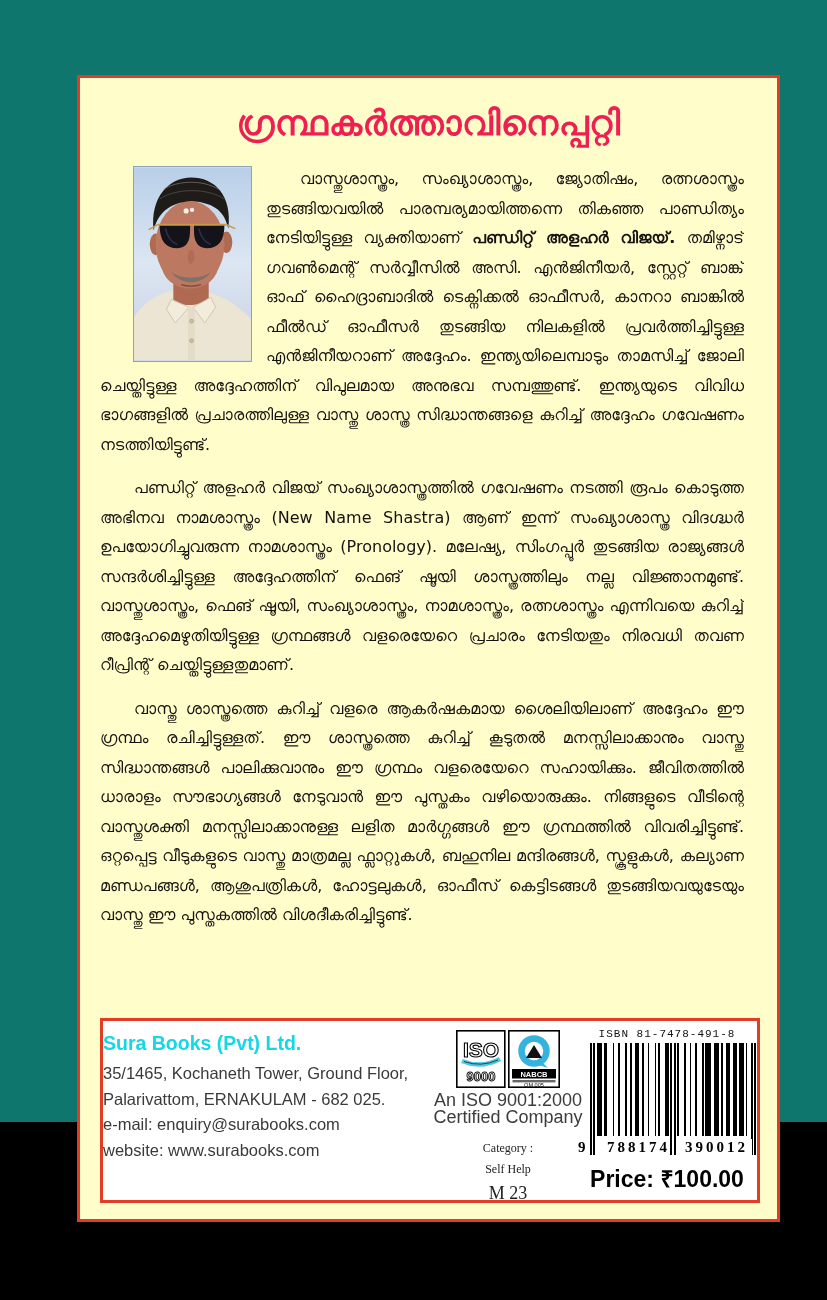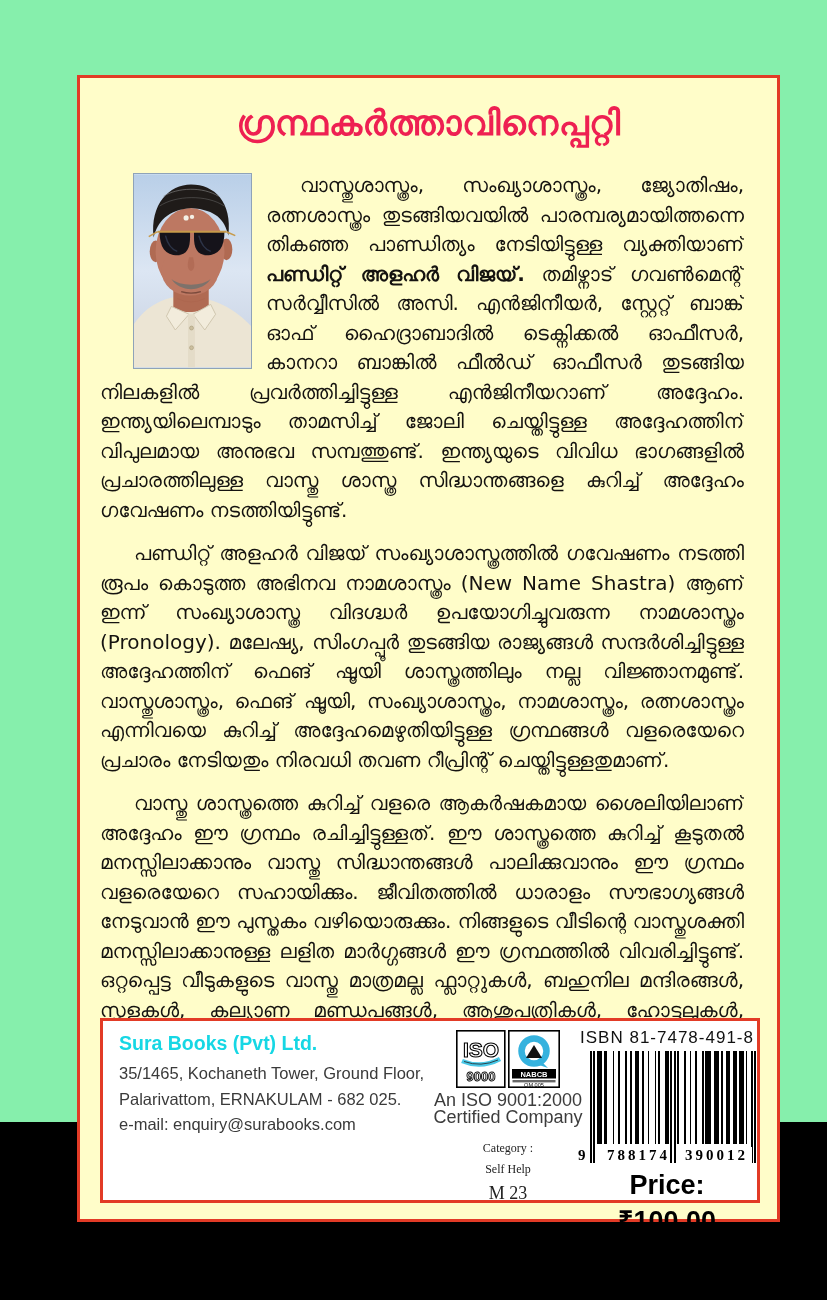--- a/index.html
+++ b/index.html
@@ -1,57 +1,57 @@
 <!DOCTYPE html>
 <html><head>
 <meta charset="utf-8">
 <style>
   html,body{margin:0;padding:0;}
   body{font-family:"DejaVu Sans",sans-serif;}
-  .page{position:relative;width:827px;height:1300px;background:#86efac;overflow:hidden;}
+  .page{position:relative;width:827px;height:1300px;background:#0f766e;overflow:hidden;}
   .black-strip{position:absolute;left:0;right:0;top:1122px;bottom:0;background:#000;}
   .panel{position:absolute;left:77px;top:75px;width:703px;height:1147px;box-sizing:border-box;
          background:#fffdc9;border:3px solid #e23b26;}
   .title{margin:0;padding-top:25px;text-align:center;color:#ee2052;
          font-size:35px;font-weight:bold;letter-spacing:0.5px;
          font-family:"DejaVu Sans",sans-serif;}
-  .body-text{position:absolute;left:20px;right:33px;top:93px;height:852px;overflow:hidden;
-             font-size:20px;line-height:29.5px;color:#151310;text-align:justify;}
+  .body-text{position:absolute;left:20px;right:33px;top:86px;height:852px;overflow:hidden;
+             font-size:16px;line-height:29.5px;color:#151310;text-align:justify;}
   .body-text p{margin:0 0 14px 0;text-indent:34px;}
   .photo-wrap{float:left;width:119px;height:196px;margin:2px 14px 4px 33px;
               border:1px solid #8fa3b8;box-sizing:border-box;background:#cfe0f2;}
   .photo-wrap svg{display:block;width:100%;height:100%;}
   .bold-name{font-weight:bold;}
 
   .pubbox{position:absolute;left:20px;top:940px;width:660px;height:185px;box-sizing:border-box;
           background:#ffffff;border:3px solid #e23b26;}
-  .pub-left{position:absolute;left:16px;top:11px;}
+  .pub-left{position:absolute;left:0;top:11px;}
   .pub-name{color:#16d7e4;font-weight:bold;font-size:19.5px;margin-bottom:6px;
             font-family:"Liberation Sans",sans-serif;}
   .addr{font-family:Liberation Sans, sans-serif;font-size:16.5px;line-height:25.5px;color:#3a3a3a;}
 
   .pub-mid{position:absolute;left:322px;top:9px;width:166px;text-align:center;}
   .logos svg{display:block;margin:0 auto;}
   .cert-line{font-family:"Liberation Sans",sans-serif;font-size:18px;line-height:17px;color:#3c3c3c;}
   .cert-line.first{margin-top:4px;}
   .category{margin-top:12px;font-family:"Liberation Serif",serif;font-size:12px;line-height:21px;color:#222;}
   .print-code{margin-top:3px;font-family:"Liberation Serif",serif;font-size:18px;color:#222;}
 
   .pub-right{position:absolute;left:474px;top:7px;width:180px;text-align:center;}
-  .isbn-label{font-family:Liberation Sans, sans-serif;font-size:17px;letter-spacing:1px;
+  .isbn-label{font-family:Liberation Mono, monospace;font-size:11px;letter-spacing:1px;
               color:#111;white-space:nowrap;}
   .barcode{position:relative;width:178px;height:112px;margin:3px auto 0;}
   .barcode svg{position:absolute;left:12px;top:0;}
   .bc-num{position:absolute;bottom:0;font-family:"Liberation Serif",serif;font-weight:bold;
           font-size:15px;color:#000;line-height:16px;}
   .bc-num-lead{left:0;}
   .bc-num-left{left:21px;width:71px;background:#fff;letter-spacing:3px;text-align:right;}
   .bc-num-right{left:103px;width:71px;background:#fff;letter-spacing:3px;text-align:center;}
   .price{margin-top:7px;font-family:"Liberation Sans",sans-serif;font-weight:bold;
-         font-size:27px;color:#000;}
+         font-size:23px;color:#000;}
 </style>
 </head>
 <body>
 
 <div class="page">
   <div class="black-strip"></div>
 
   <div class="panel">
     <h1 class="title">ഗ്രന്ഥകർത്താവിനെപ്പറ്റി</h1>
 
@@ -99,20 +99,21 @@
       <p>പണ്ഡിറ്റ് അളഹർ വിജയ് സംഖ്യാശാസ്ത്രത്തിൽ ഗവേഷണം നടത്തി രൂപം കൊടുത്ത അഭിനവ നാമശാസ്ത്രം (New Name Shastra) ആണ് ഇന്ന് സംഖ്യാശാസ്ത്ര വിദഗ്ദ്ധർ ഉപയോഗിച്ചുവരുന്ന നാമശാസ്ത്രം (Pronology). മലേഷ്യ, സിംഗപ്പൂർ തുടങ്ങിയ രാജ്യങ്ങൾ സന്ദർശിച്ചിട്ടുള്ള അദ്ദേഹത്തിന് ഫെങ് ഷൂയി ശാസ്ത്രത്തിലും നല്ല വിജ്ഞാനമുണ്ട്. വാസ്തുശാസ്ത്രം, ഫെങ് ഷൂയി, സംഖ്യാശാസ്ത്രം, നാമശാസ്ത്രം, രത്നശാസ്ത്രം എന്നിവയെ കുറിച്ച് അദ്ദേഹമെഴുതിയിട്ടുള്ള ഗ്രന്ഥങ്ങൾ വളരെയേറെ പ്രചാരം നേടിയതും നിരവധി തവണ റീപ്രിന്റ് ചെയ്തിട്ടുള്ളതുമാണ്.</p>
       <p>വാസ്തു ശാസ്ത്രത്തെ കുറിച്ച് വളരെ ആകർഷകമായ ശൈലിയിലാണ് അദ്ദേഹം ഈ ഗ്രന്ഥം രചിച്ചിട്ടുള്ളത്. ഈ ശാസ്ത്രത്തെ കുറിച്ച് കൂടുതൽ മനസ്സിലാക്കാനും വാസ്തു സിദ്ധാന്തങ്ങൾ പാലിക്കുവാനും ഈ ഗ്രന്ഥം വളരെയേറെ സഹായിക്കും. ജീവിതത്തിൽ ധാരാളം സൗഭാഗ്യങ്ങൾ നേടുവാൻ ഈ പുസ്തകം വഴിയൊരുക്കും. നിങ്ങളുടെ വീടിന്റെ വാസ്തുശക്തി മനസ്സിലാക്കാനുള്ള ലളിത മാർഗ്ഗങ്ങൾ ഈ ഗ്രന്ഥത്തിൽ വിവരിച്ചിട്ടുണ്ട്. ഒറ്റപ്പെട്ട വീടുകളുടെ വാസ്തു മാത്രമല്ല ഫ്ലാറ്റുകൾ, ബഹുനില മന്ദിരങ്ങൾ, സ്കൂളുകൾ, കല്യാണ മണ്ഡപങ്ങൾ, ആശുപത്രികൾ, ഹോട്ടലുകൾ, ഓഫീസ് കെട്ടിടങ്ങൾ തുടങ്ങിയവയുടേയും വാസ്തു ഈ പുസ്തകത്തിൽ വിശദീകരിച്ചിട്ടുണ്ട്.</p>
     </div>
 
     <div class="pubbox">
       <div class="pub-left">
         <div class="pub-name">Sura Books (Pvt) Ltd.</div>
         <div class="addr">35/1465, Kochaneth Tower, Ground Floor,</div>
         <div class="addr">Palarivattom, ERNAKULAM - 682 025.</div>
         <div class="addr">e-mail: enquiry@surabooks.com</div>
+        <div class="addr">website: www.surabooks.com</div>
       </div>
 
       <div class="pub-mid">
         <div class="logos">
           <svg width="104" height="58" viewBox="0 0 104 58">
             <rect x="0.8" y="0.8" width="48" height="56.4" fill="#ffffff" stroke="#000" stroke-width="1.6"></rect>
             <text x="25" y="27" text-anchor="middle" font-family="Liberation Sans, sans-serif" font-size="21" font-weight="bold" fill="#ffffff" stroke="#000" stroke-width="1.1">ISO</text>
             <path d="M6,31 Q25,39 44,29" stroke="#49c8e8" stroke-width="4.5" fill="none"></path>
             <path d="M8,31.5 Q25,37.5 42,30" stroke="#222" stroke-width="0.8" fill="none"></path>
             <text x="25" y="51" text-anchor="middle" font-family="Liberation Sans, sans-serif" font-size="13" font-weight="bold" fill="#ffffff" stroke="#000" stroke-width="0.9">9000</text>

